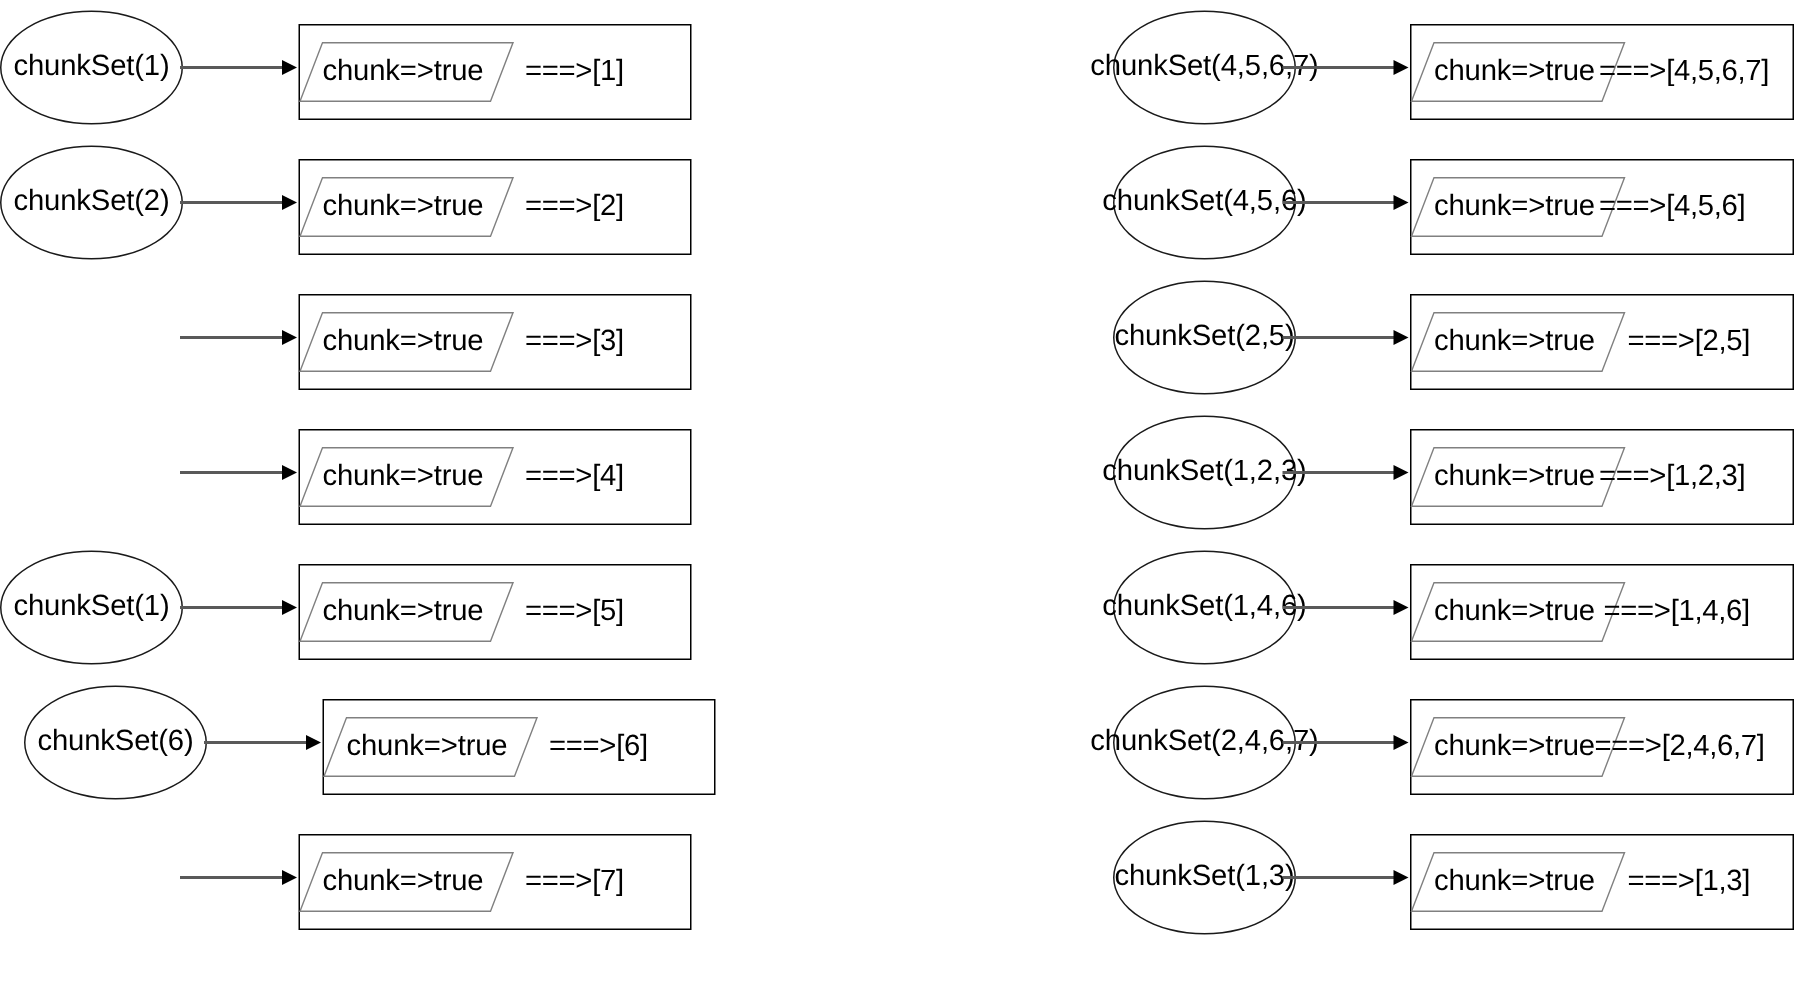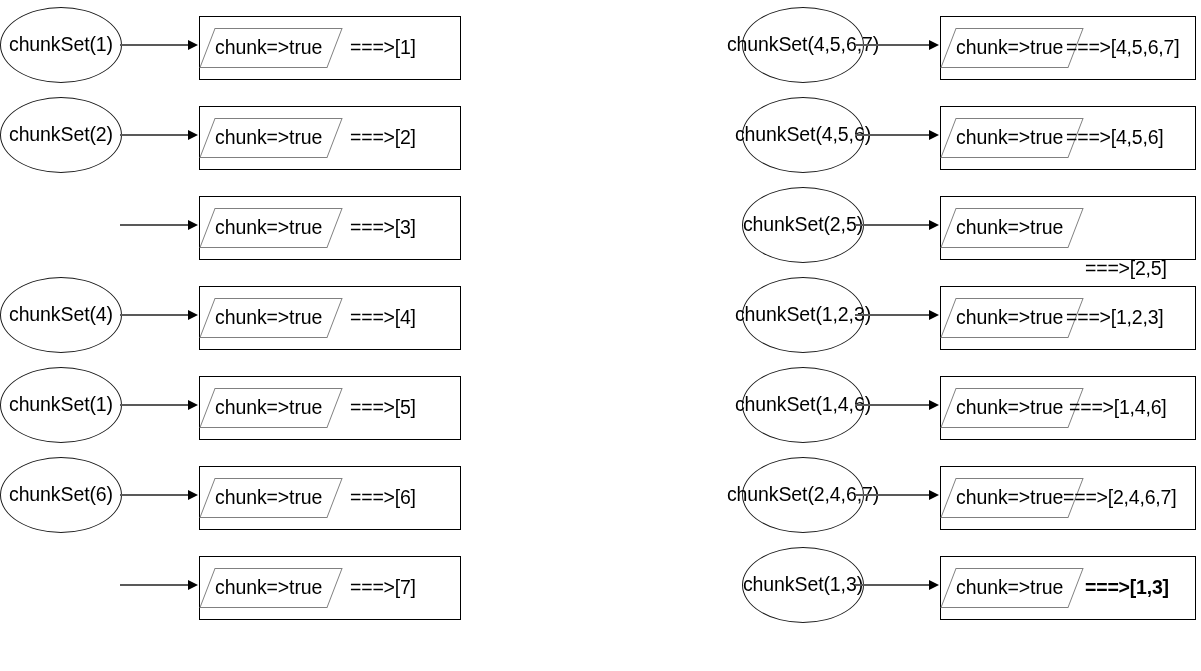--- a/index.html
+++ b/index.html
@@ -157,23 +157,20 @@
       </div>
       <div class="box" style="left: 199px; width: 262px;">
         <div class="para-wrap" style="width: 148px;">
           <div class="para" style="width: 128px;"></div>
           <div class="para-text">chunk=&gt;true</div>
         </div>
         <div class="result-text" style="left: 150px;">===&gt;[3]</div>
       </div>
     </div>
     <div class="row" style="left: 0px; top: 270px; width: 1201px;">
-      <div class="node" style="left: 0px;">
-        <div class="node-label">chunkSet(4)</div>
-      </div>
       <div class="arrow" style="left: 120px; width: 78px;">
         <div class="arrow-line"></div>
         <div class="arrow-head"></div>
       </div>
       <div class="box" style="left: 199px; width: 262px;">
         <div class="para-wrap" style="width: 148px;">
           <div class="para" style="width: 128px;"></div>
           <div class="para-text">chunk=&gt;true</div>
         </div>
         <div class="result-text" style="left: 150px;">===&gt;[4]</div>
@@ -188,21 +185,21 @@
         <div class="arrow-head"></div>
       </div>
       <div class="box" style="left: 199px; width: 262px;">
         <div class="para-wrap" style="width: 148px;">
           <div class="para" style="width: 128px;"></div>
           <div class="para-text">chunk=&gt;true</div>
         </div>
         <div class="result-text" style="left: 150px;">===&gt;[5]</div>
       </div>
     </div>
-    <div class="row" style="left: 0px; top: 450px; width: 972px;">
+    <div class="row" style="left: 16px; top: 450px; width: 972px;">
       <div class="node" style="left: 0px;">
         <div class="node-label">chunkSet(6)</div>
       </div>
       <div class="arrow" style="left: 120px; width: 78px;">
         <div class="arrow-line"></div>
         <div class="arrow-head"></div>
       </div>
       <div class="box" style="left: 199px; width: 262px;">
         <div class="para-wrap" style="width: 148px;">
           <div class="para" style="width: 128px;"></div>
@@ -262,21 +259,21 @@
       </div>
       <div class="arrow" style="left: 855px; width: 84px;">
         <div class="arrow-line"></div>
         <div class="arrow-head"></div>
       </div>
       <div class="box" style="left: 940px; width: 256px;">
         <div class="para-wrap" style="width: 148px;">
           <div class="para" style="width: 128px;"></div>
           <div class="para-text">chunk=&gt;true</div>
         </div>
-        <div class="result-text" style="left: 144px; margin-top: 41px;">===&gt;[2,5]</div>
+        <div class="result-text" style="left: 144px;">===&gt;[2,5]</div>
       </div>
     </div>
     <div class="row" style="left: 0px; top: 270px; width: 1201px;">
       <div class="node" style="left: 742px;">
         <div class="node-label">chunkSet(1,2,3)</div>
       </div>
       <div class="arrow" style="left: 855px; width: 84px;">
         <div class="arrow-line"></div>
         <div class="arrow-head"></div>
       </div>
@@ -326,16 +323,16 @@
       </div>
       <div class="arrow" style="left: 855px; width: 84px;">
         <div class="arrow-line"></div>
         <div class="arrow-head"></div>
       </div>
       <div class="box" style="left: 940px; width: 256px;">
         <div class="para-wrap" style="width: 148px;">
           <div class="para" style="width: 128px;"></div>
           <div class="para-text">chunk=&gt;true</div>
         </div>
-        <div class="result-text" style="left: 144px; font-weight: bold;">===&gt;[1,3]</div>
+        <div class="result-text" style="left: 144px;">===&gt;[1,3]</div>
       </div>
     </div>
   </div>
 
 </body></html>

